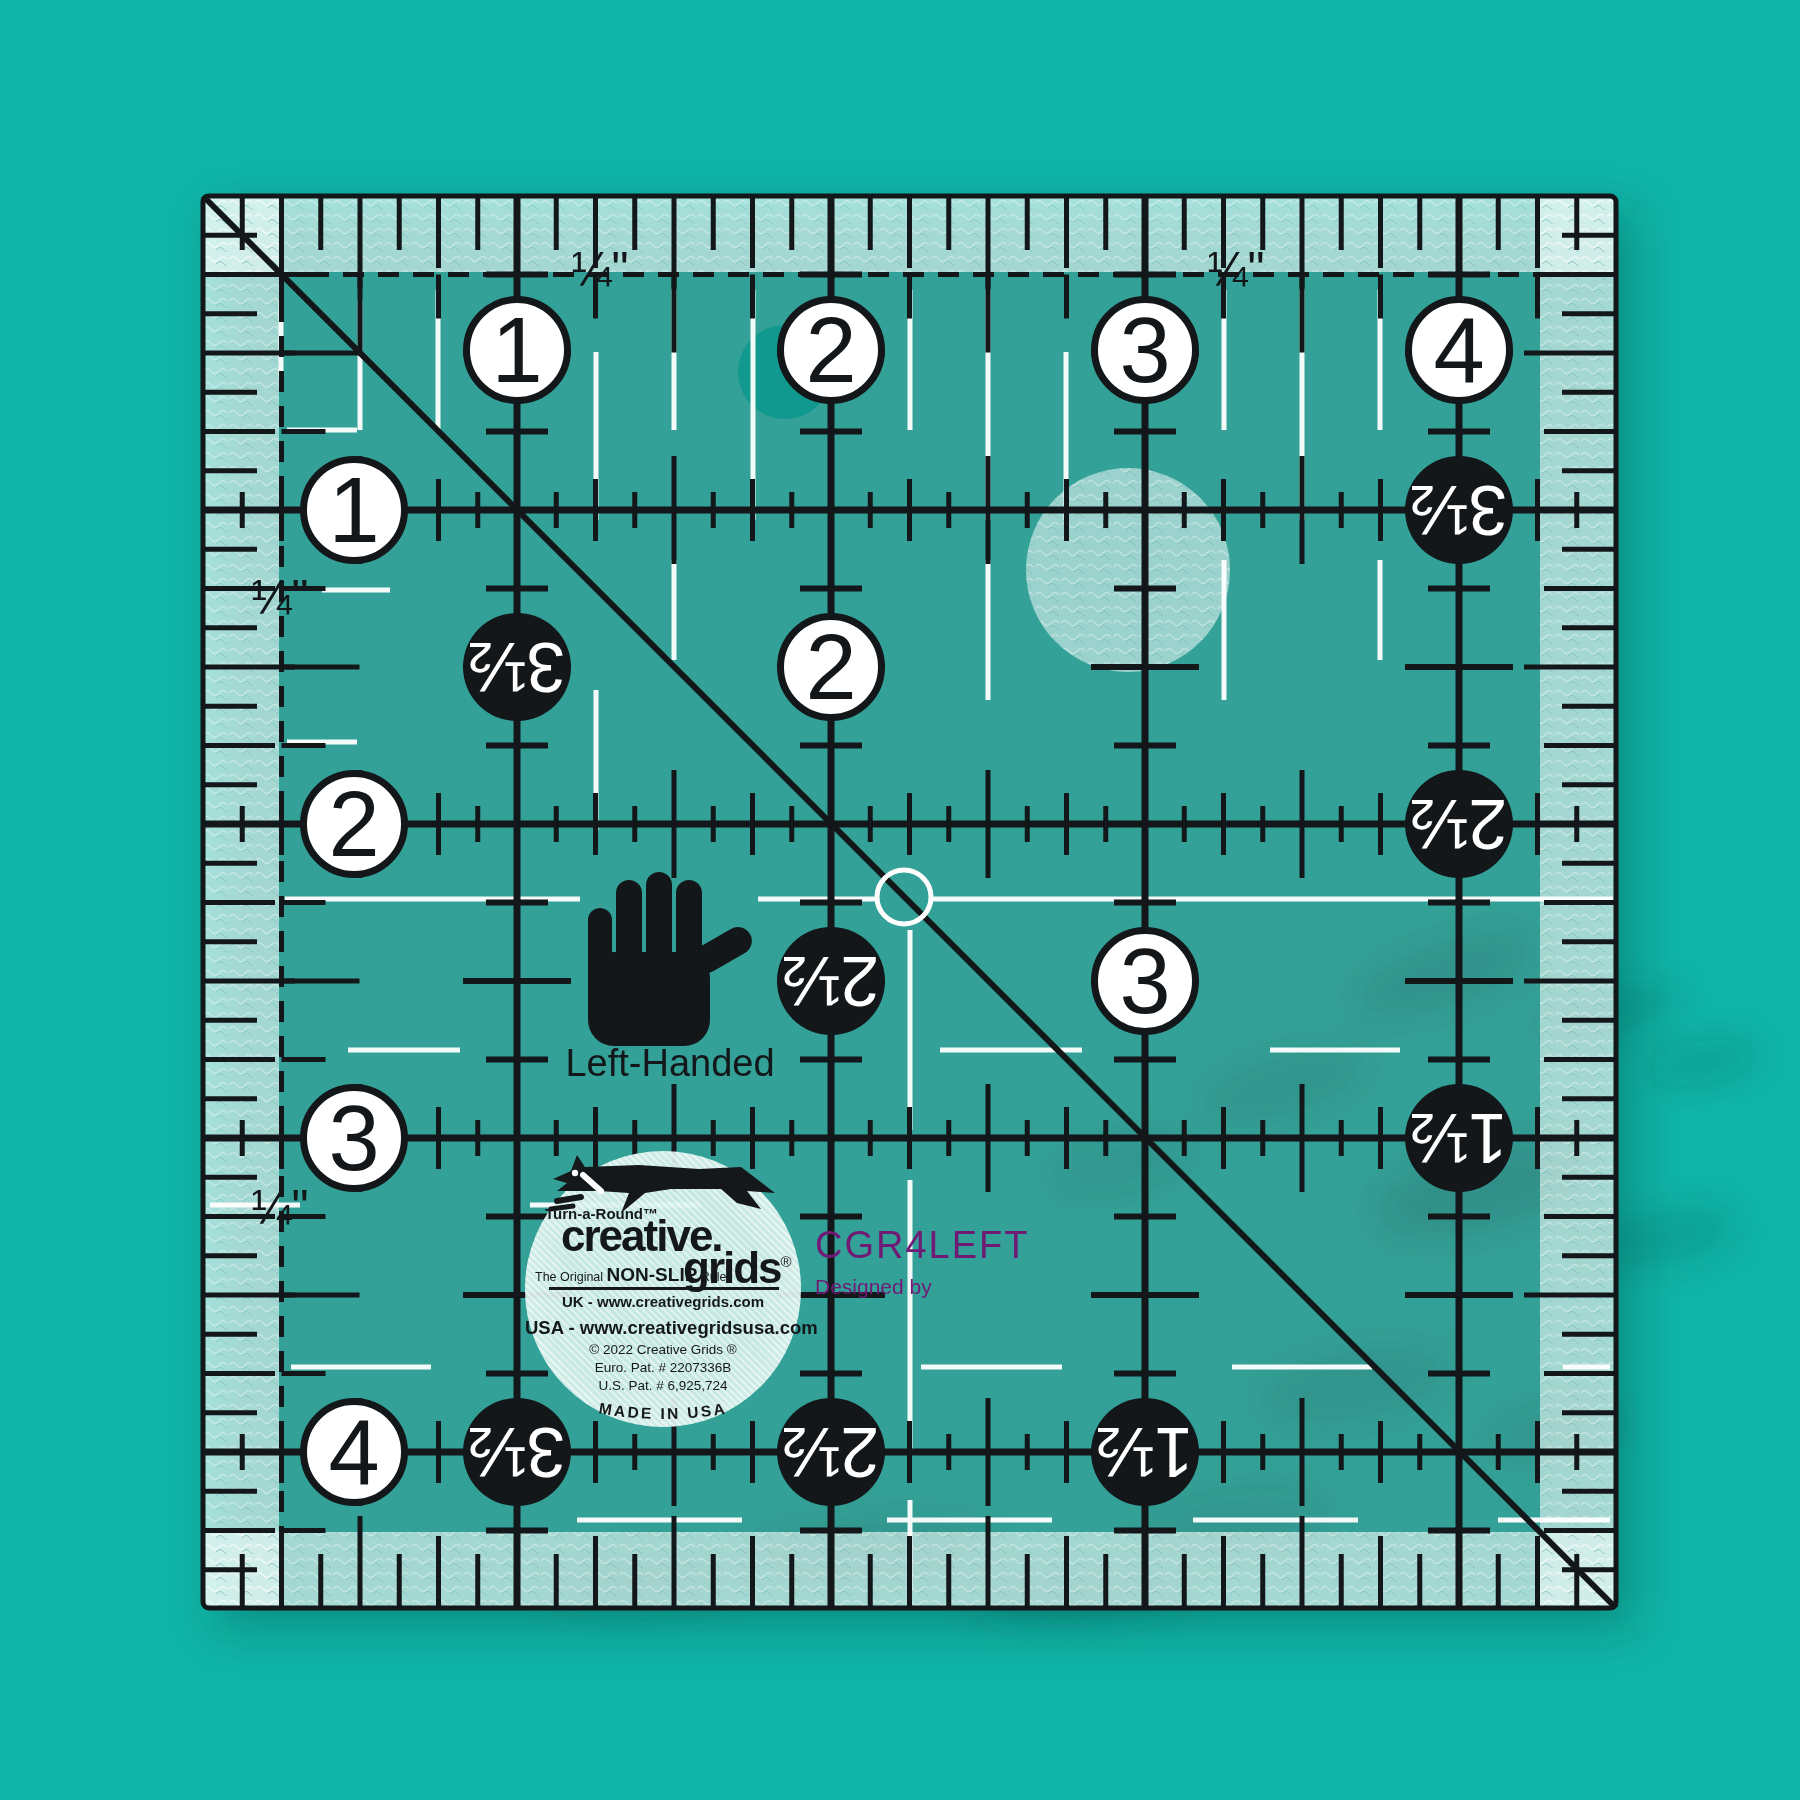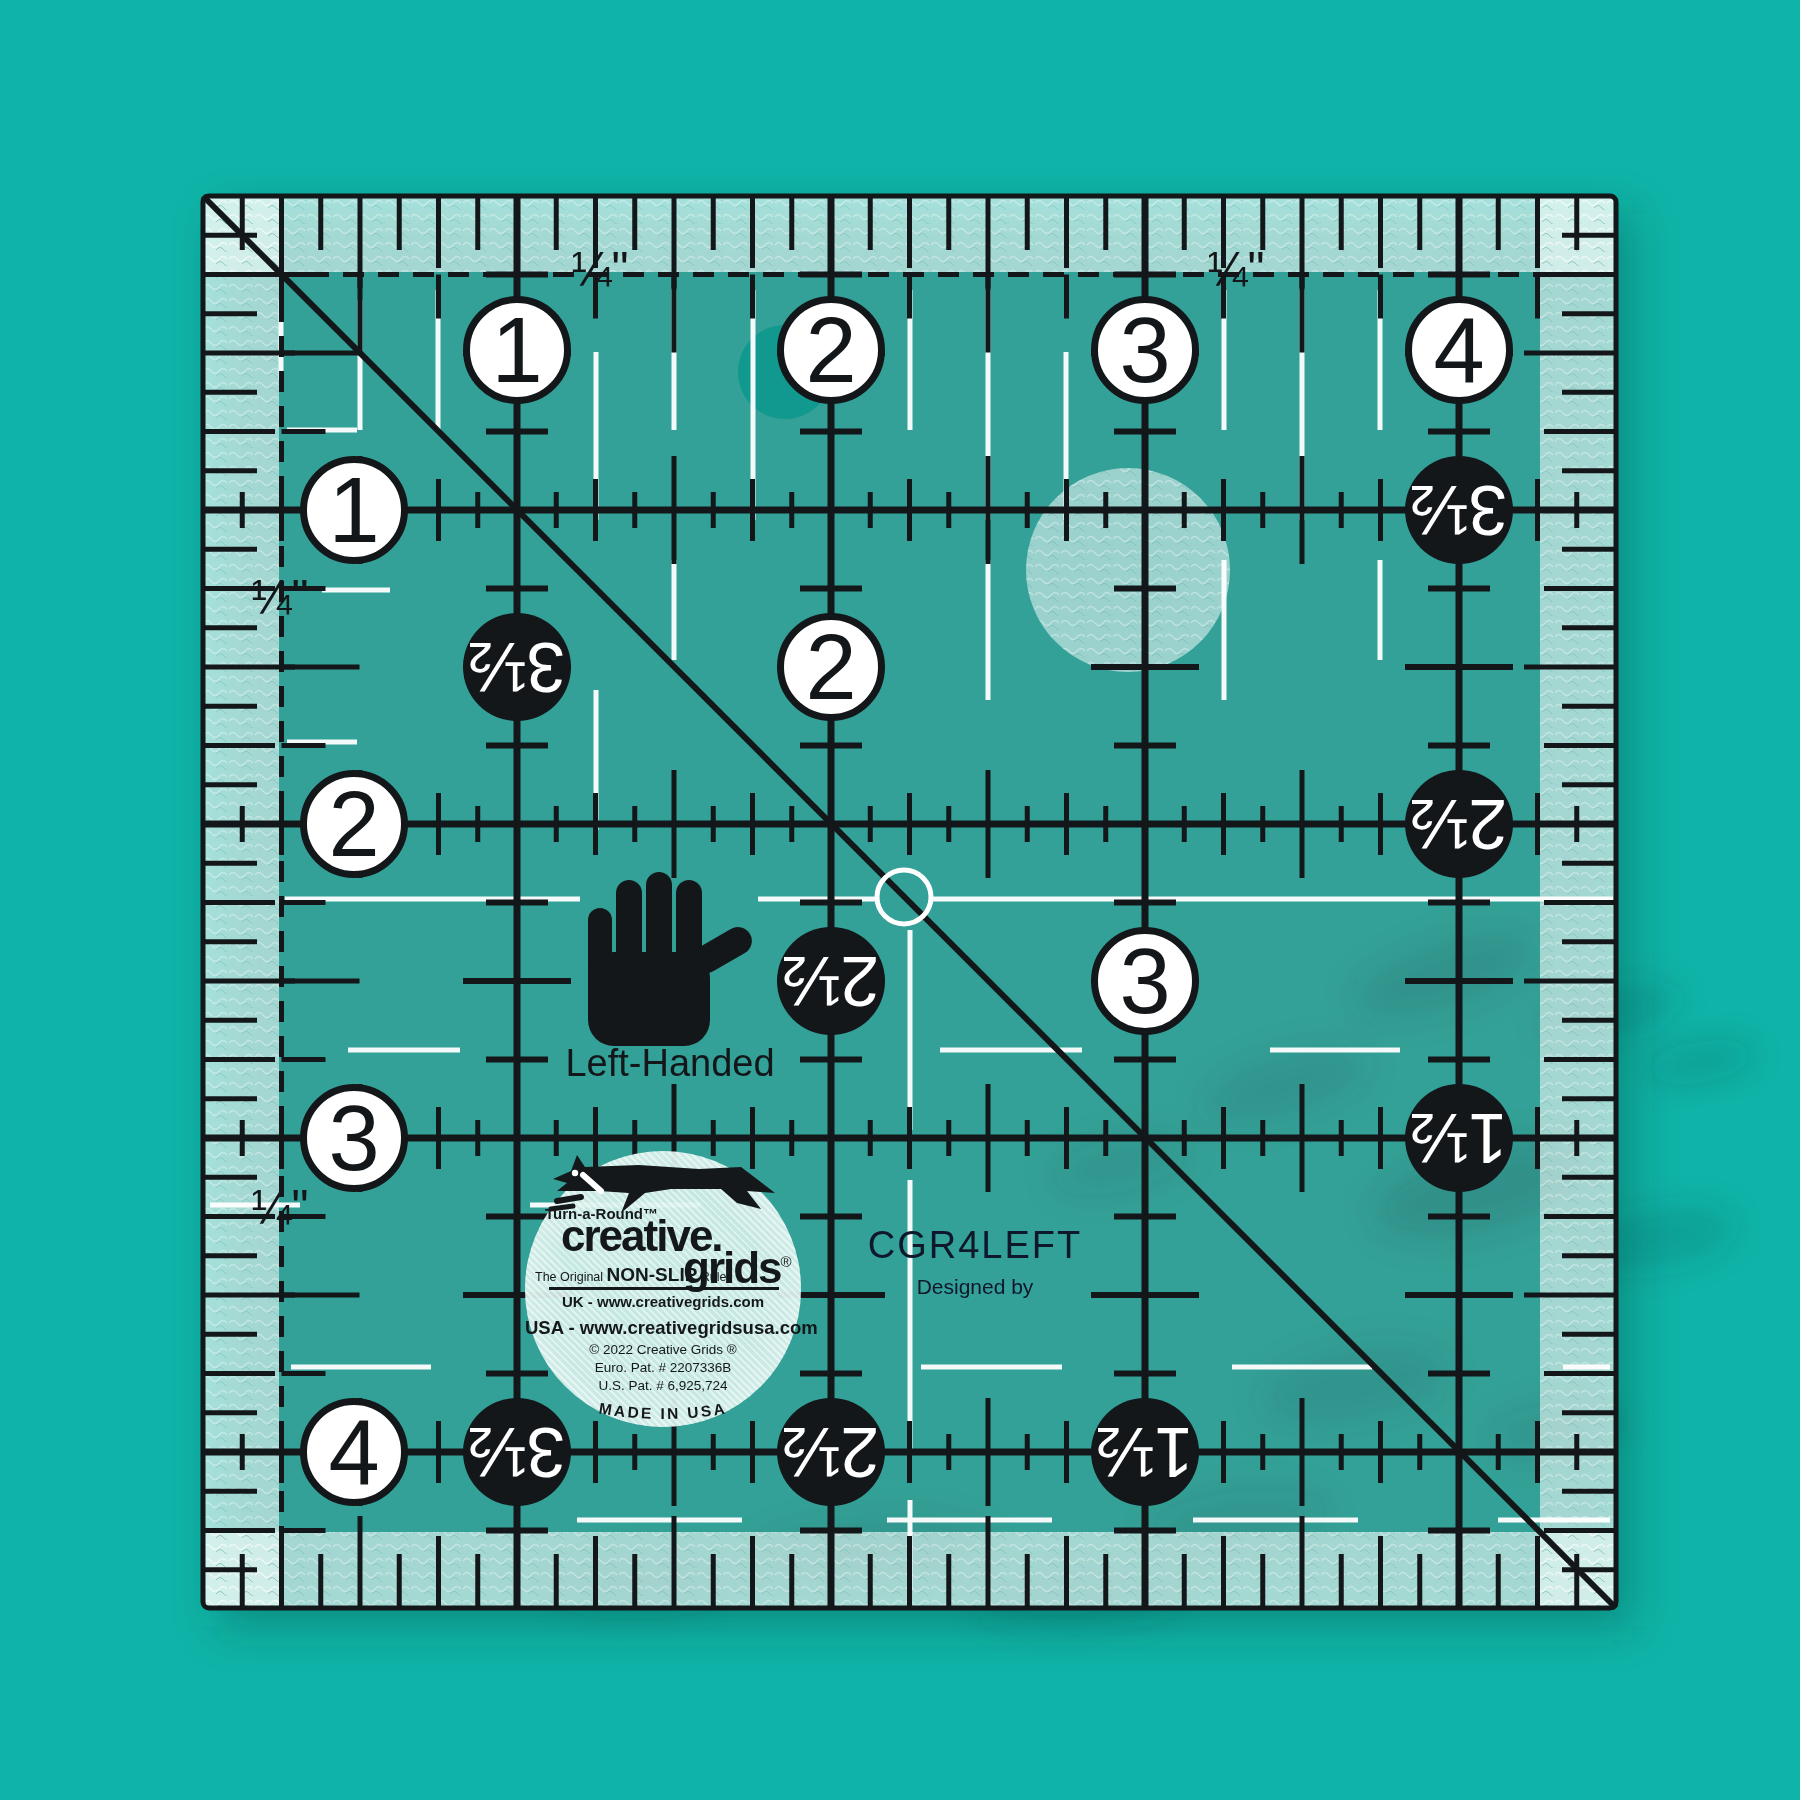--- a/index.html
+++ b/index.html
@@ -28,21 +28,21 @@
   .lg-reg{font-size:15px;vertical-align:super;font-weight:400;letter-spacing:0;}
   .lg-tag{left:10px;top:113px;font-size:12.5px;}
   .lg-tag b{font-size:19px;}
   .lg-rule{left:24px;top:136px;width:230px;height:3px;background:#14181a;}
   .lg-uk{left:0;top:142px;width:276px;text-align:center;font-size:15px;font-weight:700;}
   .lg-usa{left:0;top:166px;width:276px;text-align:center;font-size:18.5px;font-weight:700;}
   .lg-copy{left:0;top:191px;width:276px;text-align:center;font-size:13.5px;}
   .lg-euro{left:0;top:209px;width:276px;text-align:center;font-size:13.5px;}
   .lg-us{left:0;top:227px;width:276px;text-align:center;font-size:13.5px;}
   .lg-arc{left:0;top:240px;}
-  .cgr{position:absolute;left:815px;top:1224px;width:320px;text-align:center;color:#0f172a;}
+  .cgr{position:absolute;left:815px;top:1224px;width:320px;text-align:left;color:#701a75;}
   .cgr-model{font-size:38px;letter-spacing:2px;}
   .cgr-designed{font-size:21px;margin-top:8px;}
   .cgr-designer{font-size:46px;margin-top:6px;}
 </style>
 </head>
 <body>
 
 <div class="stage">
 
   <svg class="base" width="1800" height="1800" viewBox="0 0 1800 1800">

